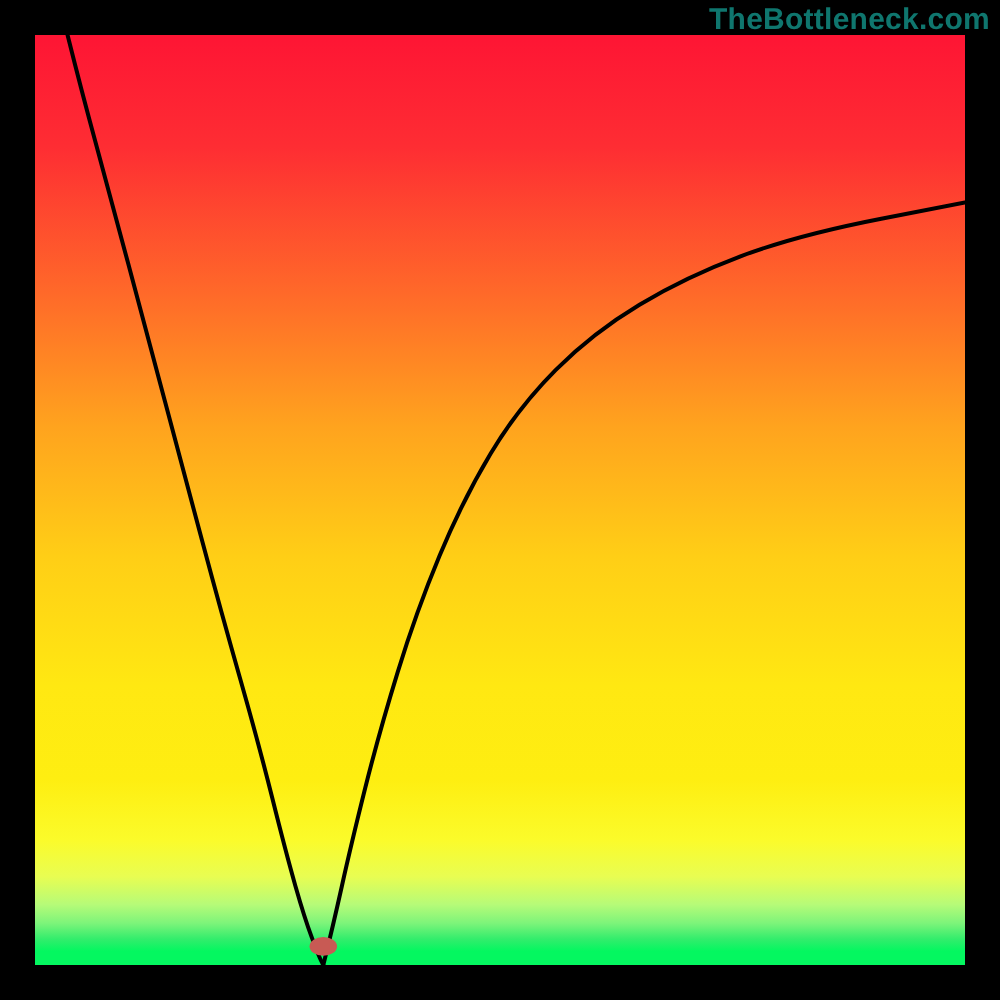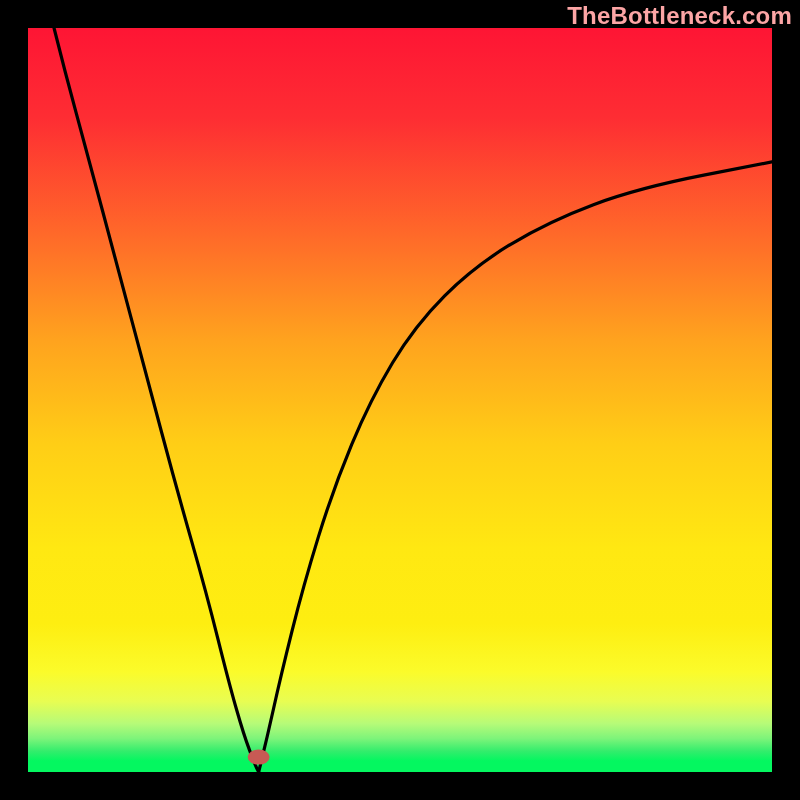--- a/index.html
+++ b/index.html
@@ -16,21 +16,21 @@
     height: 800px;
     background: #000;
   }
   .watermark {
     position: absolute;
     top: 2px;
     right: 8px;
     font-family: Arial, Helvetica, sans-serif;
     font-size: 24px;
     font-weight: bold;
-    color: #fca5a5;
+    color: #0f766e;
     letter-spacing: 0.2px;
     z-index: 10;
   }
   svg {
     display: block;
   }
 </style>
 </head>
 <body>
 

